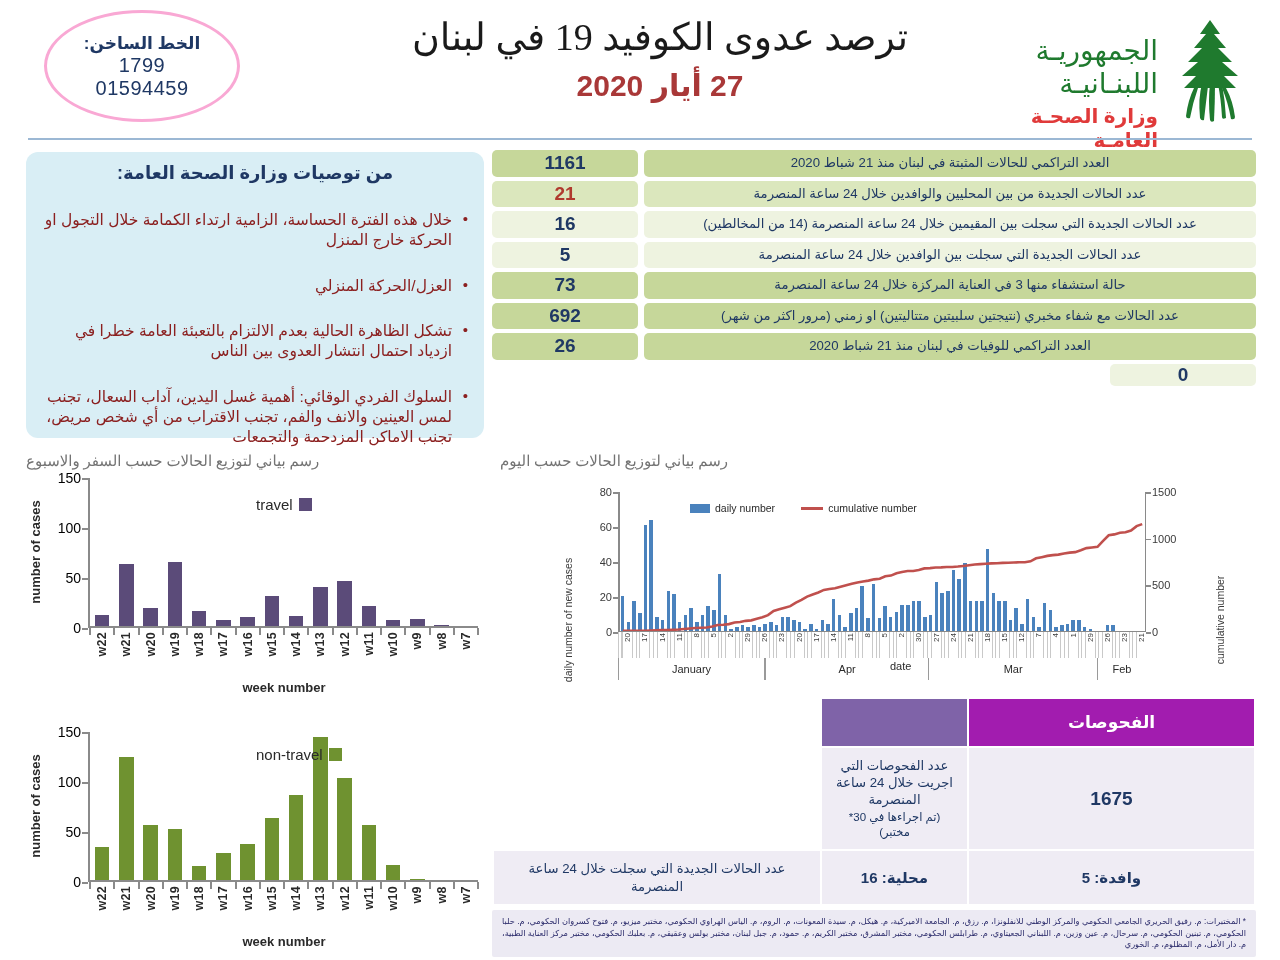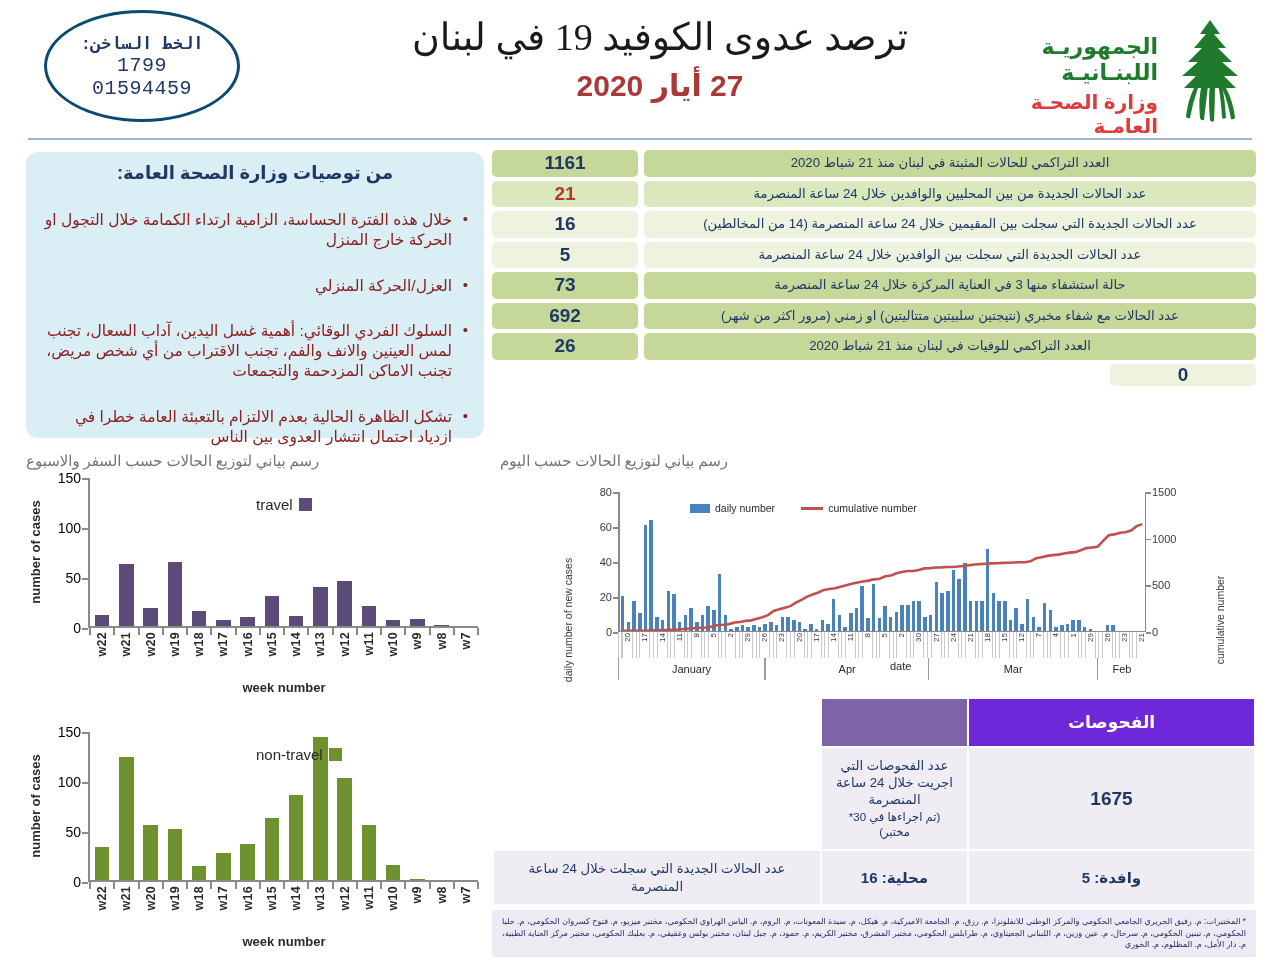--- a/index.html
+++ b/index.html
@@ -8,42 +8,41 @@
     background: #ffffff;
     font-family: "Liberation Sans", "DejaVu Sans", sans-serif;
     overflow: hidden;
   }
   #page { position: relative; width: 1280px; height: 960px; }
 
   
   .header { position: absolute; left: 0; top: 0; width: 1280px; height: 142px; }
   .hotline-oval {
     position: absolute; left: 44px; top: 10px; width: 196px; height: 112px;
-    border: 3px solid #0c4a6e; border-radius: 50%;
+    border: 3px solid #f9a8d4; border-radius: 50%;
     display: flex; flex-direction: column; align-items: center; justify-content: center;
     color: #1f3864;
-    font-family: Liberation Mono, monospace;
   }
   .hotline-label { font-size: 17px; font-weight: 600; direction: rtl; }
   .hotline-num { font-size: 20px; font-weight: 500; line-height: 1.15; letter-spacing: .5px; }
 
   .title-block {
     position: absolute; right: 300px; top: 14px; width: 640px; text-align: center;
   }
   .main-title {
     font-family: "Liberation Serif", "DejaVu Serif", serif;
     font-size: 38px; color: #1a1a1a; direction: rtl; line-height: 1.25; white-space: nowrap;
   }
   .date-title {
     margin-top: 6px; font-size: 30px; font-weight: bold; color: #a93838; direction: rtl;
   }
 
   .logo-wrap { position: absolute; right: 18px; top: 18px; width: 280px; height: 106px; }
   .logo-text { position: absolute; right: 104px; top: 16px; text-align: right; direction: rtl; }
-  .logo-line1 { font-size: 22px; font-weight: bold; color: #1f7a2e; letter-spacing: 1px; }
+  .logo-line1 { font-size: 28px; font-weight: normal; color: #1f7a2e; letter-spacing: 1px; }
   .logo-line2 { font-size: 20px; font-weight: bold; color: #e03a3a; letter-spacing: 1px; margin-top: 4px; }
   .cedar { position: absolute; right: 6px; top: 0px; width: 92px; height: 104px; }
 
   .header-rule {
     position: absolute; left: 28px; top: 138px; width: 1224px; height: 2px; background: #9cb8d4;
   }
 
   
   .reco-box {
     position: absolute; left: 26px; top: 152px; width: 458px; height: 286px;
@@ -151,21 +150,21 @@
   .dy-datelabel { position: absolute; left: 390px; top: 210px; font-size: 11px; color: #2a2a2a; }
 
   
   .tests { position: absolute; left: 492px; top: 697px; width: 764px; direction: rtl; }
   .tests-title {
     background: #e7e2ef; color: #1f3864; text-align: center; font-size: 13.5px;
     padding: 7px 0; border-radius: 3px; margin-bottom: 3px;
   }
   .tests-table { width: 100%; border-collapse: separate; border-spacing: 2px; }
   .tests-table th {
-    background: #6d28d9; color: #ffffff; font-size: 17px; font-weight: bold;
+    background: #a21caf; color: #ffffff; font-size: 17px; font-weight: bold;
     padding: 13px 0; text-align: center;
   }
   .tests-table th.blank { background: #7f63a8; }
   .tests-table td {
     background: #efecf4; color: #1f3864; padding: 9px 10px; vertical-align: middle;
   }
   .td-desc { text-align: center; font-size: 13.2px; line-height: 1.3; }
   .td-desc .sub { font-size: 11.5px; display: block; margin-top: 2px; }
   .td-num { text-align: center; font-size: 19px; font-weight: bold; width: 200px; }
   .td-split { text-align: center; font-size: 15px; font-weight: bold; width: 145px; }
@@ -210,22 +209,22 @@
     </div>
 
     <div class="header-rule"></div>
   </div>
 
   <div class="reco-box">
     <div class="reco-title">من توصيات وزارة الصحة العامة:</div>
     <ul class="reco-list">
       <li class="reco-item">خلال هذه الفترة الحساسة، الزامية ارتداء الكمامة خلال التجول او الحركة خارج المنزل</li>
       <li class="reco-item">العزل/الحركة المنزلي</li>
+      <li class="reco-item">تشكل الظاهرة الحالية بعدم الالتزام بالتعبئة العامة خطرا في ازدياد احتمال انتشار العدوى بين الناس</li>
       <li class="reco-item">السلوك الفردي الوقائي: أهمية غسل اليدين، آداب السعال، تجنب لمس العينين والانف والفم، تجنب الاقتراب من أي شخص مريض، تجنب الاماكن المزدحمة والتجمعات</li>
-      <li class="reco-item">تشكل الظاهرة الحالية بعدم الالتزام بالتعبئة العامة خطرا في ازدياد احتمال انتشار العدوى بين الناس</li>
     </ul>
   </div>
 
   <div class="stats" id="stats-host">
       <div class="stat-row shade-dark">
         <div class="stat-label">العدد التراكمي للحالات المثبتة في لبنان منذ 21 شباط 2020</div>
         <div class="stat-value">1161</div>
       </div>
       <div class="stat-row shade-mid">
         <div class="stat-label">عدد الحالات الجديدة من بين المحليين والوافدين خلال 24 ساعة المنصرمة</div>

